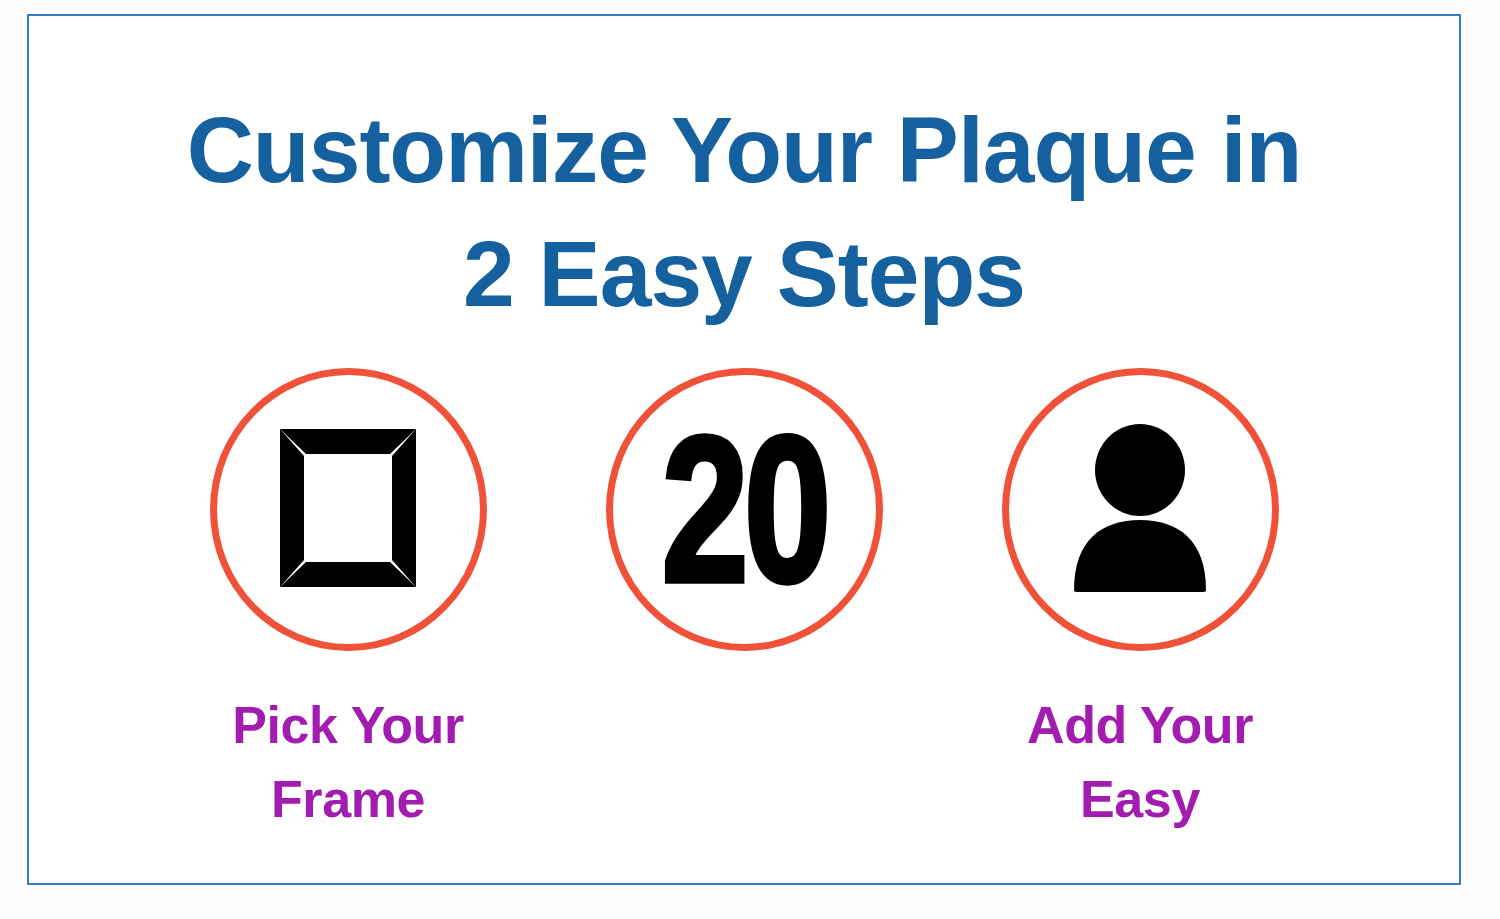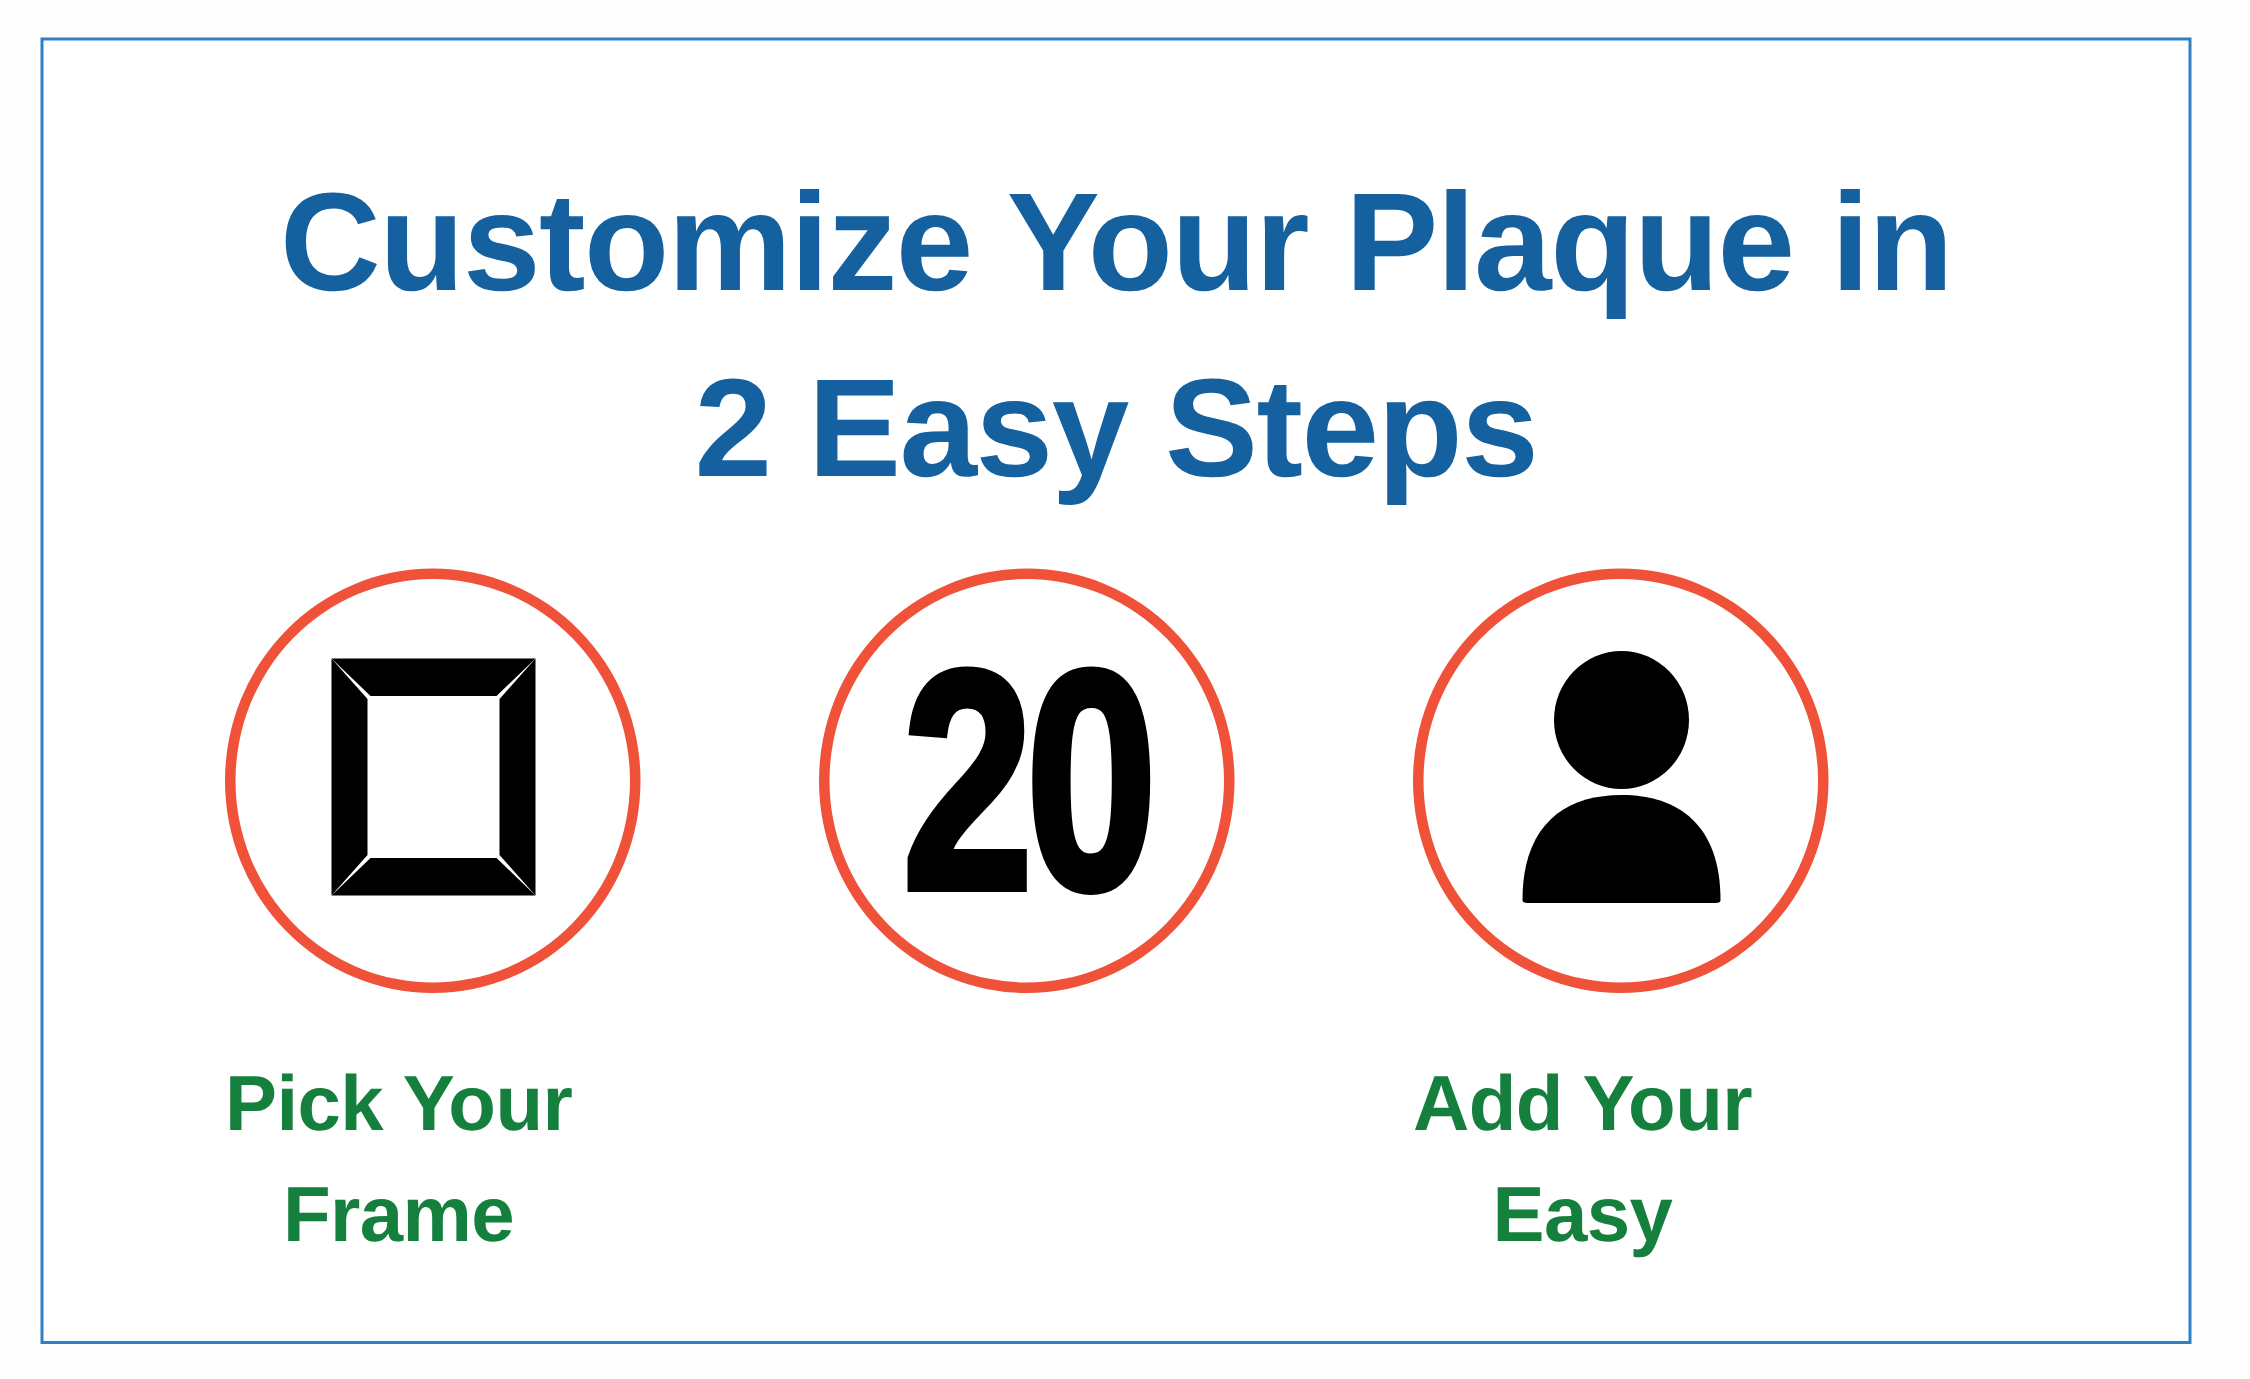--- a/index.html
+++ b/index.html
@@ -11,21 +11,21 @@
     width: 1500px;
     height: 919px;
     background: #fdfdfd;
     font-family: "Liberation Sans", sans-serif;
     overflow: hidden;
   }
 
   .promo-card {
     position: absolute;
     left: 27px;
-    top: 25px;
+    top: 14px;
     width: 1434px;
     height: 871px;
     box-sizing: border-box;
     border: 2px solid #2f7fc4;
     background: #ffffff;
   }
 
   
   .headline {
     position: absolute;
@@ -53,21 +53,21 @@
     width: 100%;
     display: flex;
     flex-direction: row;
     justify-content: center;
     align-items: flex-start;
   }
   .step {
     width: 396px;
     display: flex;
     flex-direction: column;
-    align-items: flex-start;
+    align-items: center;
   }
 
   .step-circle {
     width: 277px;
     height: 283px;
     border: 7px solid #ef5139;
     border-radius: 50%;
     box-sizing: border-box;
     display: flex;
     align-items: center;
@@ -88,21 +88,21 @@
     letter-spacing: -6px;
     transform: scaleX(0.80) scaleY(1.06);
     transform-origin: center center;
     -webkit-text-stroke: 5px #000000;
     user-select: none;
   }
 
   .step-caption {
     margin-top: 37px;
     text-align: center;
-    color: #15803d;
+    color: #a21caf;
     font-family: "Liberation Sans", sans-serif;
     font-weight: bold;
     font-size: 52px;
     line-height: 74px;
     white-space: pre-line;
     letter-spacing: -0.4px;
   }
 </style>
 </head>
 <body>

